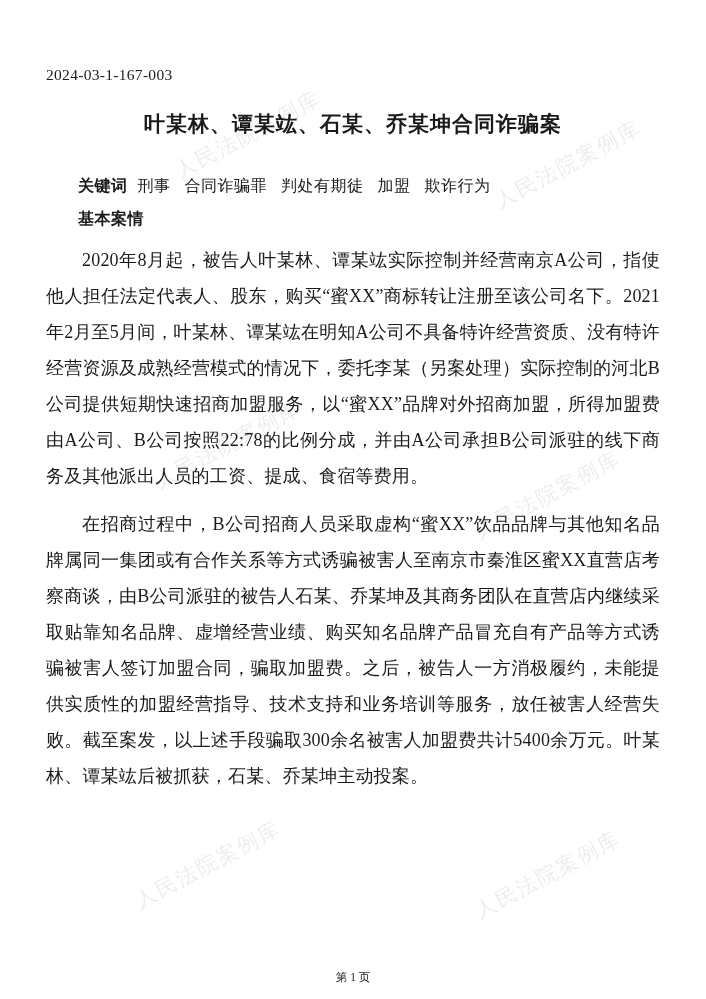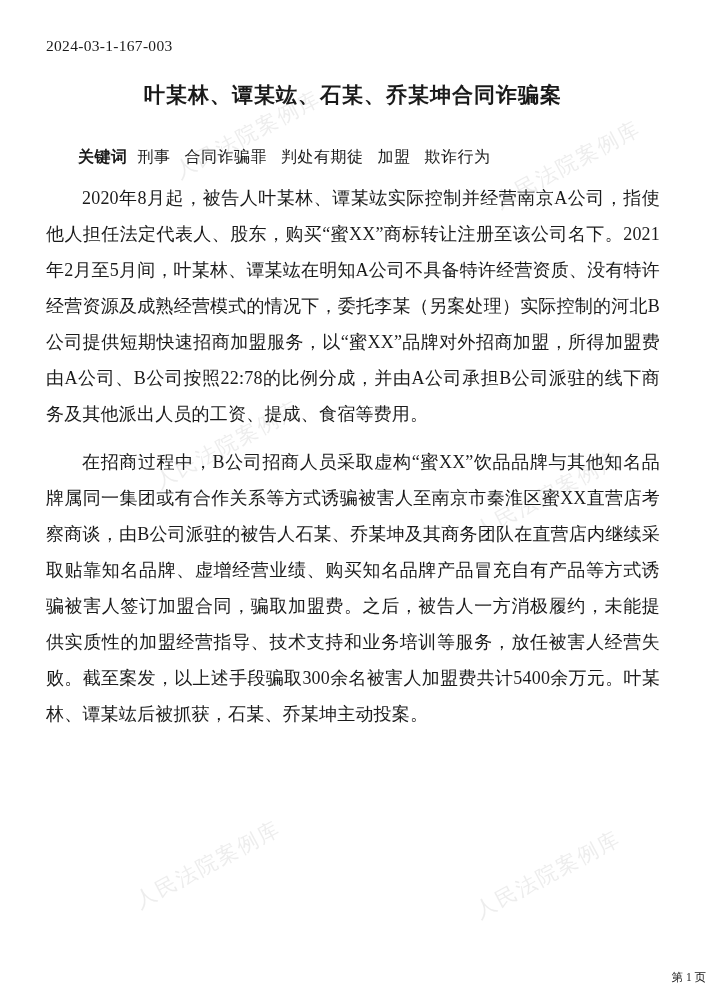--- a/index.html
+++ b/index.html
@@ -40,21 +40,21 @@
     letter-spacing: 2px;
     font-family: "Liberation Serif", "DejaVu Serif", serif;
     white-space: nowrap;
     transform: rotate(-28deg);
     transform-origin: left top;
   }
 
   .doc-number {
     position: relative;
     z-index: 10;
-    padding-top: 37px;
+    padding-top: 66px;
     font-size: 15.5px;
     letter-spacing: 0.3px;
     font-family: "Liberation Serif", "DejaVu Serif", serif;
   }
 
   .doc-title {
     position: relative;
     z-index: 10;
     text-align: center;
     font-size: 21px;
@@ -110,21 +110,21 @@
     text-indent: 2em;
     margin-top: 12px;
     letter-spacing: 0.2px;
   }
 
   .footer {
     position: absolute;
     bottom: 14px;
     left: 0;
     width: 706px;
-    text-align: right;
+    text-align: center;
     font-size: 11.5px;
     z-index: 10;
     color: #222;
   }
 </style>
 </head>
 <body>
 
 <div class="page">
 
@@ -139,18 +139,19 @@
 
   <div class="doc-number">2024-03-1-167-003</div>
 
   <div class="doc-title">叶某林、谭某竑、石某、乔某坤合同诈骗案</div>
 
 
   <div class="kw-line">
     <span class="kw-label">关键词</span><span class="kw-item">刑事</span><span class="kw-item">合同诈骗罪</span><span class="kw-item">判处有期徒</span><span class="kw-item">加盟</span><span class="kw-item">欺诈行为</span>
   </div>
 
+  <div class="section-head">基本案情</div>
 
   <div class="para">2020年8月起，被告人叶某林、谭某竑实际控制并经营南京A公司，指使他人担任法定代表人、股东，购买“蜜XX”商标转让注册至该公司名下。2021年2月至5月间，叶某林、谭某竑在明知A公司不具备特许经营资质、没有特许经营资源及成熟经营模式的情况下，委托李某（另案处理）实际控制的河北B公司提供短期快速招商加盟服务，以“蜜XX”品牌对外招商加盟，所得加盟费由A公司、B公司按照22:78的比例分成，并由A公司承担B公司派驻的线下商务及其他派出人员的工资、提成、食宿等费用。</div>
   <div class="para">在招商过程中，B公司招商人员采取虚构“蜜XX”饮品品牌与其他知名品牌属同一集团或有合作关系等方式诱骗被害人至南京市秦淮区蜜XX直营店考察商谈，由B公司派驻的被告人石某、乔某坤及其商务团队在直营店内继续采取贴靠知名品牌、虚增经营业绩、购买知名品牌产品冒充自有产品等方式诱骗被害人签订加盟合同，骗取加盟费。之后，被告人一方消极履约，未能提供实质性的加盟经营指导、技术支持和业务培训等服务，放任被害人经营失败。截至案发，以上述手段骗取300余名被害人加盟费共计5400余万元。叶某林、谭某竑后被抓获，石某、乔某坤主动投案。</div>
 
   <div class="footer">第 1 页</div>
 </div>
 
 </body></html>

